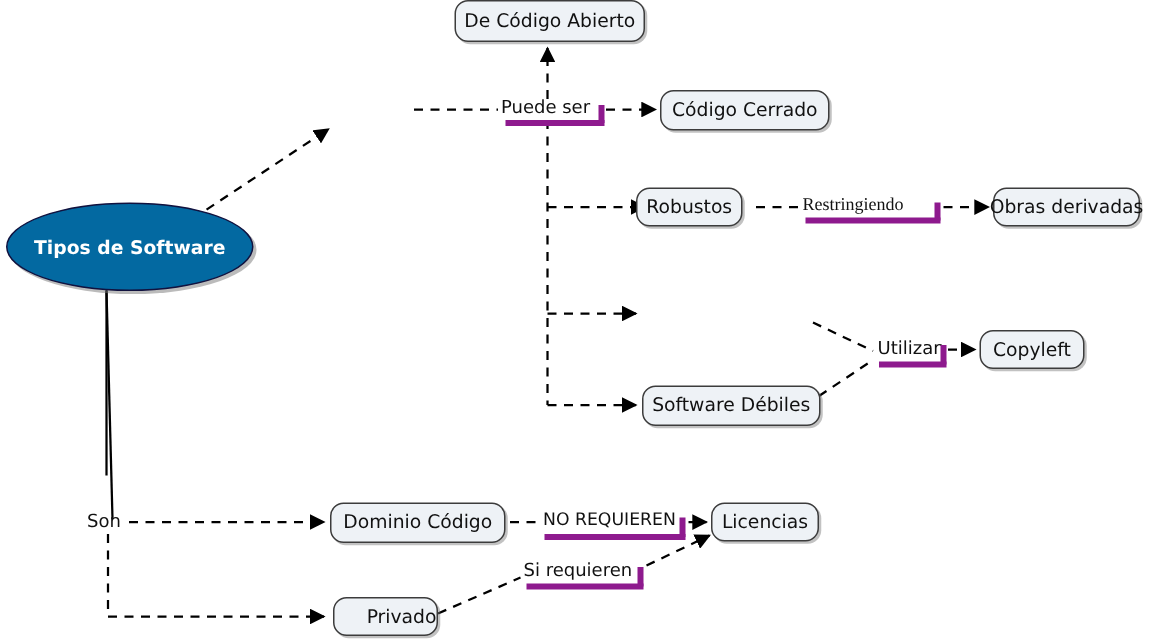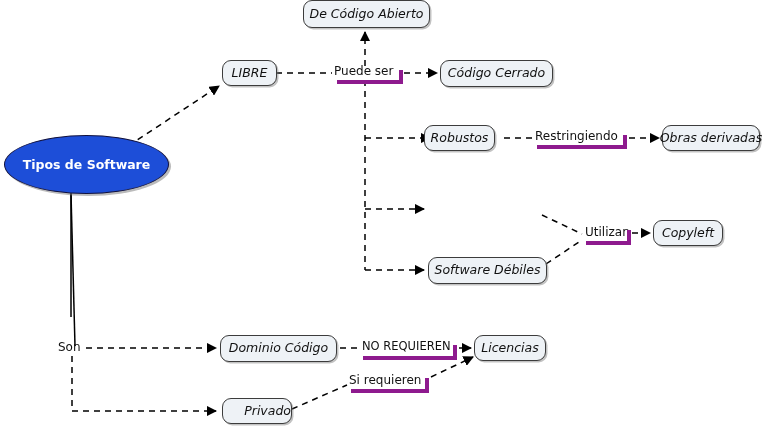--- a/index.html
+++ b/index.html
@@ -34,28 +34,27 @@
     border: 1.4px solid #3c3c3c;
     border-radius: 9px;
     color: #111111;
     font-size: 12.5px;
     line-height: 1;
     display: flex;
     align-items: center;
     justify-content: center;
     white-space: nowrap;
     box-shadow: 1.5px 1.5px 0 rgba(120,120,120,0.45);
-    font-style: italic;
   }
 
   
   .ellipse {
     position: absolute;
     box-sizing: border-box;
-    background: #1d4ed8;
+    background: #0369a1;
     border: 1.2px solid #11123f;
     border-radius: 50%;
     color: #ffffff;
     font-size: 12.5px;
     font-weight: bold;
     display: flex;
     align-items: center;
     justify-content: center;
     white-space: nowrap;
     box-shadow: 2px 2px 0 rgba(120,120,120,0.5);
@@ -140,23 +139,20 @@
 
       <path d="M 431 377 L 473 357" stroke-dasharray="6 5" marker-end="url(#arrow)"></path>
 
     </g>
   </svg>
 
   <div class="ellipse" style="left:4px; top:135px; width:165px; height:59px;">
     <span>Tipos de Software</span>
   </div>
 
-  <div class="node" style="left:222px; top:60px; width:55px; height:26px;">
-    <span>LIBRE</span>
-  </div>
 
   <div class="node" style="left:303px; top:0px; width:127px; height:28px;">
     <span>De Código Abierto</span>
   </div>
 
   <div class="node" style="left:440px; top:60px; width:113px; height:27px;">
     <span>Código Cerrado</span>
   </div>
 
   <div class="node" style="left:424px; top:125px; width:71px; height:26px;">
@@ -187,21 +183,21 @@
   <div class="node" style="left:474px; top:335px; width:72px; height:26px;">
     <span>Licencias</span>
   </div>
 
   <div class="link-label" style="left:333px; top:65px;">
     <span>Puede ser</span>
   </div>
   <div class="ul-bar" style="left:337px; top:80px; width:66px;"></div>
   <div class="ul-riser" style="left:399px; top:70px; height:12px;"></div>
 
-  <div class="link-label" style="left:534px; top:130px;">
+  <div class="link-label" style="left:534px; top:130px;font-family:Liberation Serif, serif;">
     <span>Restringiendo</span>
   </div>
   <div class="ul-bar" style="left:537px; top:145px; width:90px;"></div>
   <div class="ul-riser" style="left:623px; top:135px; height:12px;"></div>
 
   <div class="link-label" style="left:584px; top:226px;">
     <span>Utilizan</span>
   </div>
   <div class="ul-bar" style="left:586px; top:241px; width:45px;"></div>
   <div class="ul-riser" style="left:627px; top:230px; height:13px;"></div>

